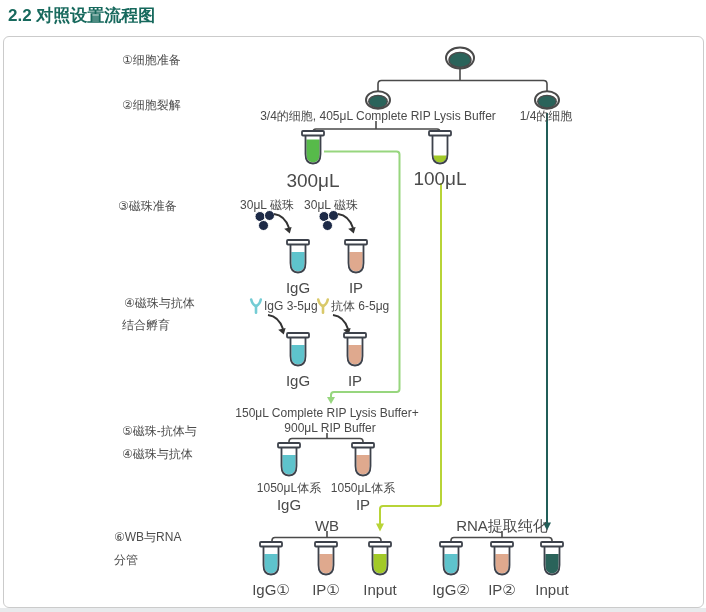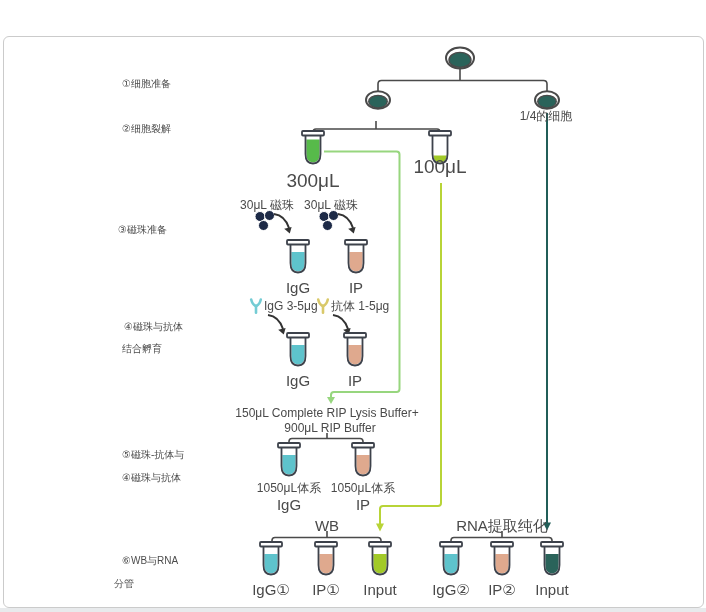--- a/index.html
+++ b/index.html
@@ -4,29 +4,30 @@
 <style>
   html,body{margin:0;padding:0;background:#ffffff;}
   .page{position:relative;width:706px;height:612px;overflow:hidden;
         font-family:"Liberation Sans","DejaVu Sans",sans-serif;color:#4a4a4a;}
   .title{position:absolute;left:8px;top:4px;font-size:17px;font-weight:700;color:#17695d;}
   .frame{position:absolute;left:3px;top:36px;width:699px;height:570px;
          border:1px solid #cbcbcb;border-radius:6px;background:#ffffff;}
   .strip{position:absolute;left:0;top:608px;width:706px;height:4px;background:#e8eaec;}
   svg.canvas{position:absolute;left:0;top:0;}
   .lbl{position:absolute;white-space:nowrap;font-size:12px;color:#4a4a4a;line-height:1.18;}
-  .step{font-size:10px;color:#4c4c4c;margin-top:25px;}
+  .step{font-size:12px;color:#4c4c4c;}
   .ctr{transform:translateX(-50%);text-align:center;}
   .vol{font-size:19px;}
   .tname{font-size:15px;}
 </style>
 </head>
 <body>
 
 <div class="page">
+  <div class="title">2.2 对照设置流程图</div>
   <div class="frame"></div>
   <div class="strip"></div>
 
   <svg class="canvas" width="706" height="612" viewBox="0 0 706 612">
     <defs>
       <g id="dish">
         <ellipse cx="0" cy="0" rx="14" ry="10.5" fill="#ffffff" stroke="#4a4a4a" stroke-width="2"></ellipse>
         <ellipse cx="0" cy="1.9" rx="11" ry="7.5" fill="#2a635a" stroke="#4a4a4a" stroke-width="1.4"></ellipse>
       </g>
       <g id="dish-s">
@@ -119,32 +120,33 @@
     <use href="#tube-mid" x="552" y="542" style="--liq:#2a635a"></use>
   </svg>
 
   <div class="lbl step" style="left:122px;top:53px">①细胞准备</div>
   <div class="lbl step" style="left:122px;top:98px">②细胞裂解</div>
   <div class="lbl step" style="left:118px;top:199px">③磁珠准备</div>
   <div class="lbl step" style="left:124px;top:296px">④磁珠与抗体</div>
   <div class="lbl step" style="left:122px;top:318px">结合孵育</div>
   <div class="lbl step" style="left:122px;top:424px">⑤磁珠-抗体与</div>
   <div class="lbl step" style="left:122px;top:447px">④磁珠与抗体</div>
-  <div class="lbl step" style="left:122px;top:530px">⑥WB与RNA</div>
+  <div class="lbl step" style="left:114px;top:530px">⑥WB与RNA</div>
   <div class="lbl step" style="left:114px;top:553px">分管</div>
 
+  <div class="lbl ctr" style="left:378px;top:109px">3/4的细胞, 405μL Complete RIP Lysis Buffer</div>
   <div class="lbl ctr" style="left:546px;top:109px">1/4的细胞</div>
   <div class="lbl ctr vol" style="left:313px;top:170px">300μL</div>
-  <div class="lbl ctr vol" style="left:440px;top:156px">100μL</div>
+  <div class="lbl ctr vol" style="left:440px;top:168px">100μL</div>
   <div class="lbl ctr" style="left:267px;top:198px">30μL 磁珠</div>
   <div class="lbl ctr" style="left:331px;top:198px">30μL 磁珠</div>
   <div class="lbl ctr tname" style="left:298px;top:279px">IgG</div>
   <div class="lbl ctr tname" style="left:356px;top:279px">IP</div>
   <div class="lbl" style="left:264px;top:299px">IgG 3-5μg</div>
-  <div class="lbl" style="left:331px;top:299px">抗体 1-5μg</div>
+  <div class="lbl" style="left:331px;top:299px">抗体 6-5μg</div>
   <div class="lbl ctr tname" style="left:298px;top:372px">IgG</div>
   <div class="lbl ctr tname" style="left:355px;top:372px">IP</div>
   <div class="lbl ctr" style="left:327px;top:406px">150μL Complete RIP Lysis Buffer+</div>
   <div class="lbl ctr" style="left:330px;top:421px">900μL RIP Buffer</div>
   <div class="lbl ctr" style="left:289px;top:481px">1050μL体系</div>
   <div class="lbl ctr tname" style="left:289px;top:496px">IgG</div>
   <div class="lbl ctr" style="left:363px;top:481px">1050μL体系</div>
   <div class="lbl ctr tname" style="left:363px;top:496px">IP</div>
   <div class="lbl ctr tname" style="left:327px;top:517px">WB</div>
   <div class="lbl ctr tname" style="left:502px;top:517px">RNA提取纯化</div>

